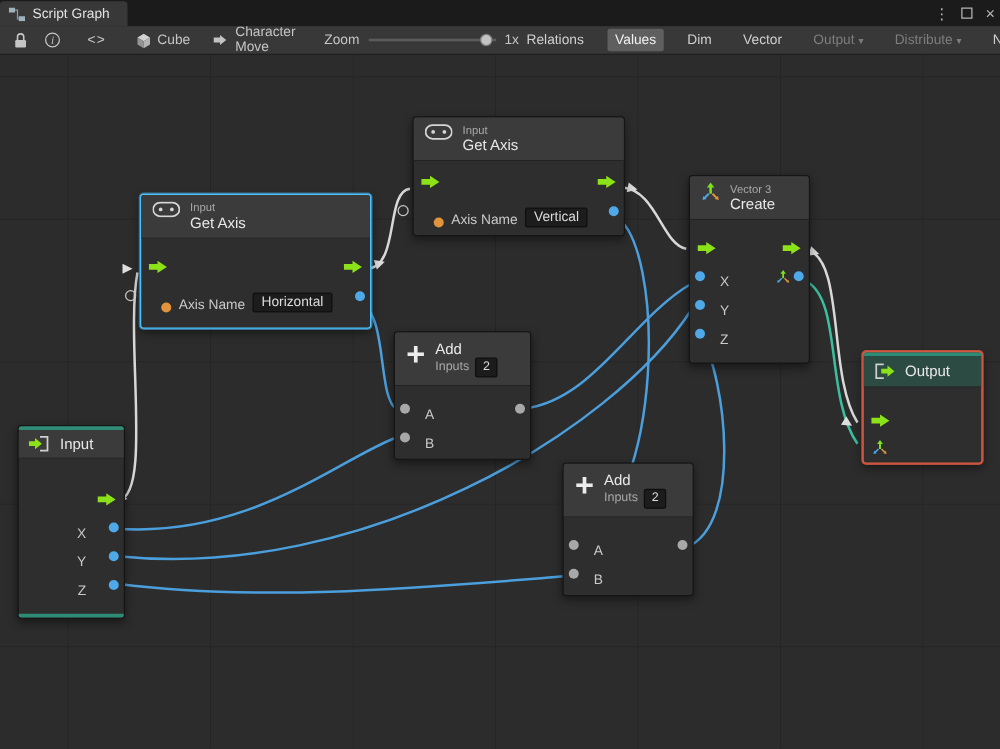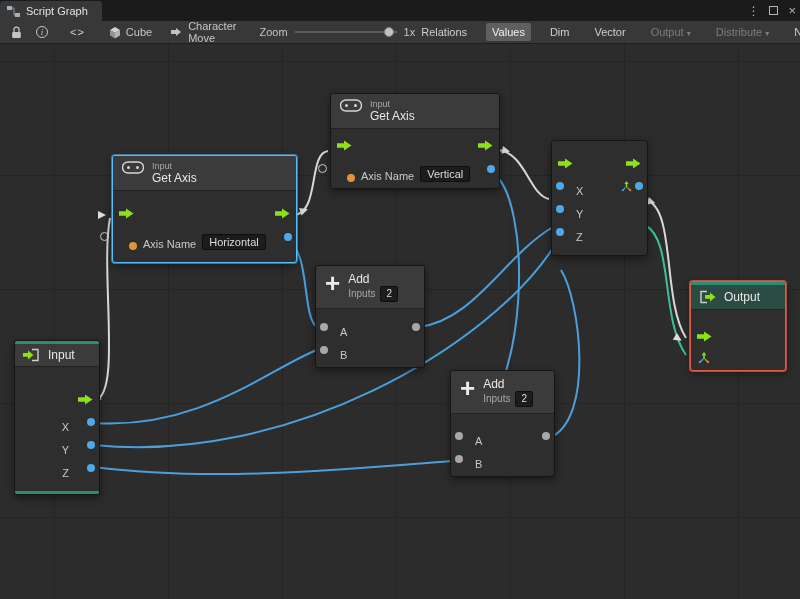--- a/index.html
+++ b/index.html
@@ -255,20 +255,35 @@
       <span class="dot gray edge-right"></span>
     </div>
     <div class="row">
       <span class="dot gray edge-left"></span>
       <span class="lbl" style="margin-left:8px;">B</span>
     </div>
   </div>
 </div>
 
 <div class="node" style="left:551px; top:140px; width:97px;">
+  <div class="node-header">
+    <span style="line-height:0">
+      <svg width="15" height="15" viewBox="0 0 15 15">
+        <polygon points="7.5,0 10.5,4 8.5,4 8.5,9 6.5,9 6.5,4 4.5,4" fill="#7ce01c"></polygon>
+        <path d="M6 9 L2.5 12.5" stroke="#4fa8e8" stroke-width="1.6"></path>
+          <polygon points="1,14 1.6,10.8 4.2,13.2" fill="#4fa8e8"></polygon>
+        <path d="M9 9 L12.5 12.5" stroke="#e2943c" stroke-width="1.6"></path>
+          <polygon points="14,14 10.8,13.2 13.4,10.8" fill="#e2943c"></polygon>
+      </svg>
+    </span>
+    <span>
+      <div class="caption">Vector 3</div>
+      <div class="title">Create</div>
+    </span>
+  </div>
   <div class="node-body">
     <div class="spacer6"></div>
     <div class="row">
       <span class="flow-left"><svg width="15" height="11" viewBox="0 0 15 11">
             <path d="M0 3.2 H7 V0.6 L14.5 5.5 L7 10.4 V7.8 H0 Z" fill="#8ce218"></path>
           </svg></span>
       <span class="flow-right"><svg width="15" height="11" viewBox="0 0 15 11">
             <path d="M0 3.2 H7 V0.6 L14.5 5.5 L7 10.4 V7.8 H0 Z" fill="#8ce218"></path>
           </svg></span>
     </div>

